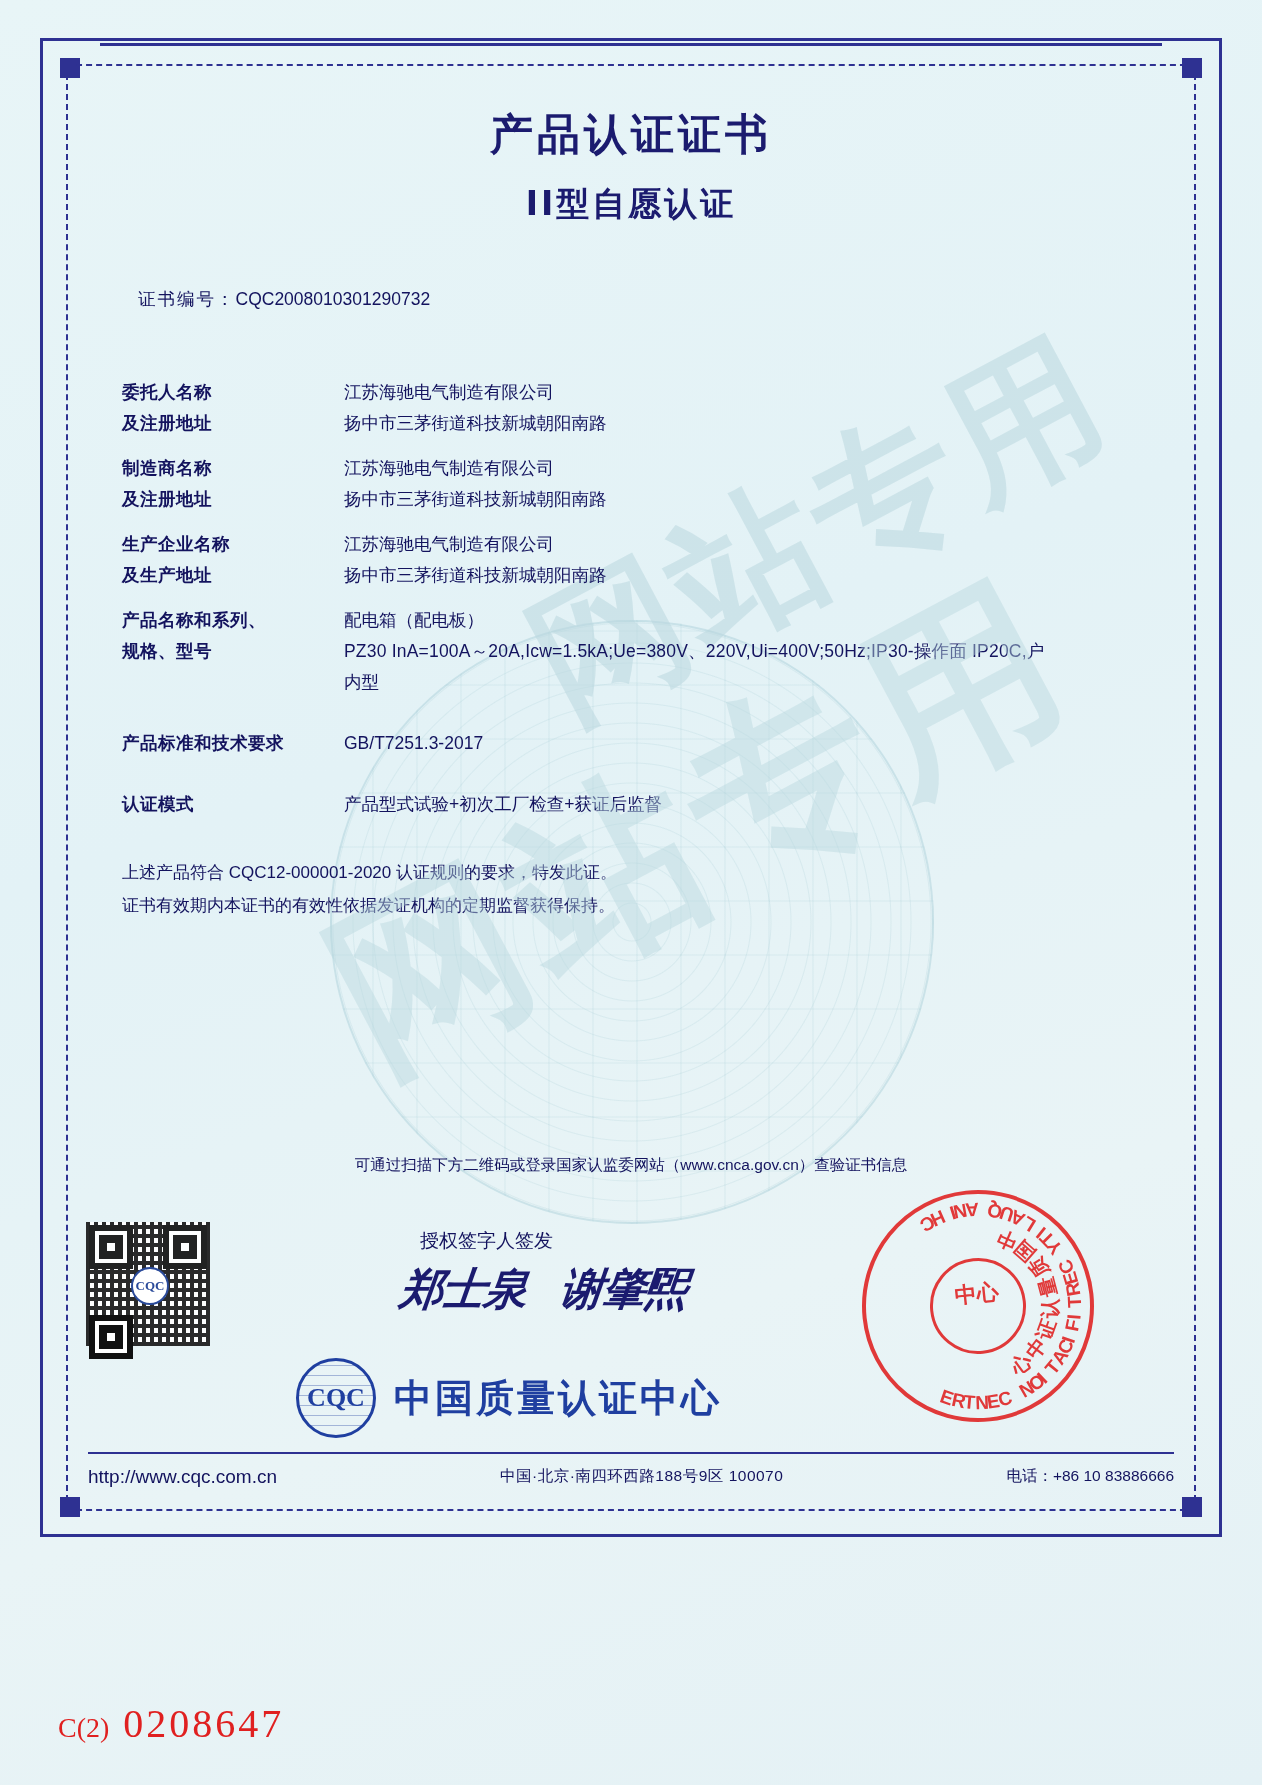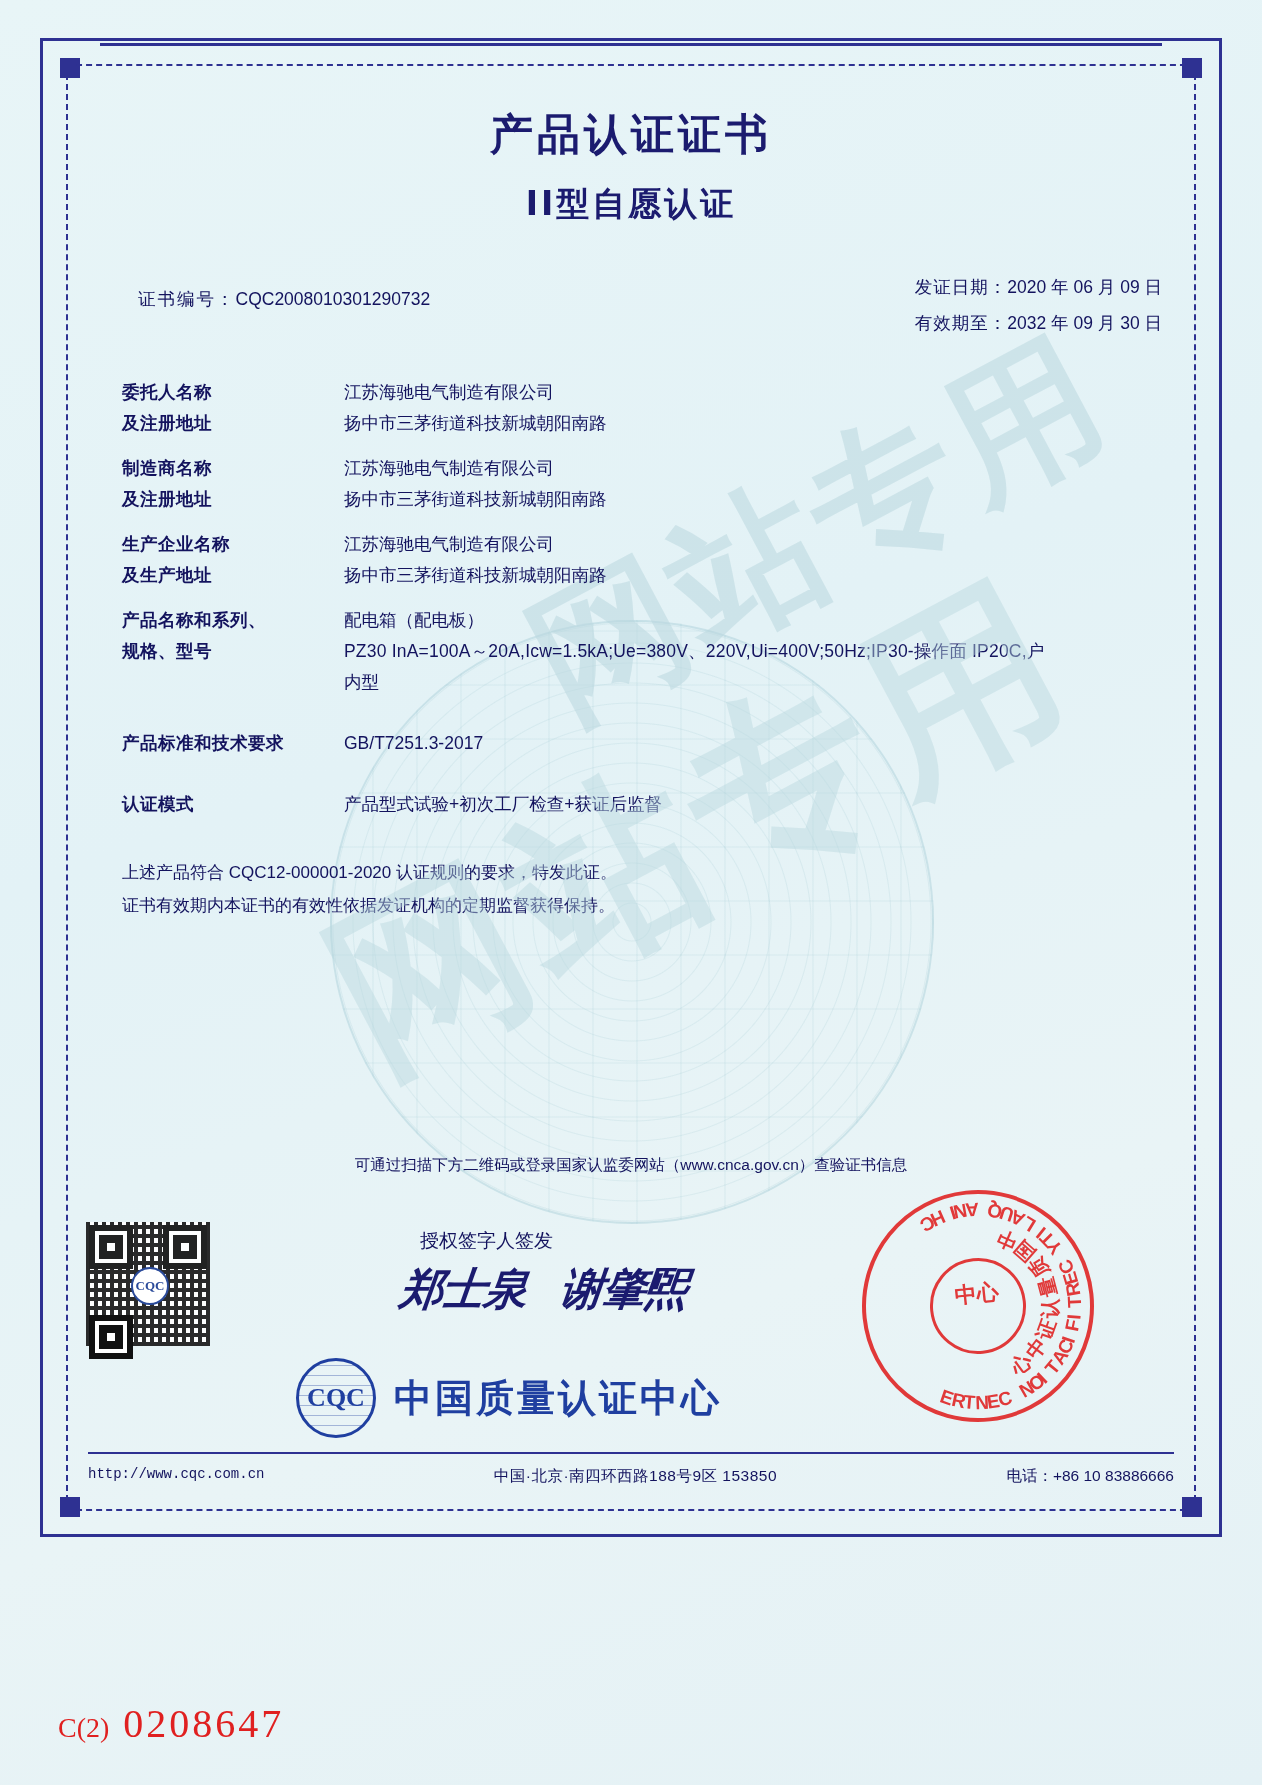--- a/index.html
+++ b/index.html
@@ -349,21 +349,21 @@
     right: 88px;
     top: 1452px;
     border-top: 2px solid #2e3192;
     padding-top: 12px;
     display: flex;
     justify-content: space-between;
     font-size: 15.5px;
     color: #13135e;
   }
   .footer .mid { letter-spacing: 0.5px; }
-  .footer .url { font-family: Liberation Mono, monospace; font-size: 14px; text-align: right; }
+  .footer .url { font-family: Liberation Sans, sans-serif; font-size: 19px; text-align: right; }
 
   .serial {
     position: absolute;
     left: 58px;
     top: 1700px;
     display: flex;
     align-items: baseline;
     gap: 14px;
     color: #e02020;
   }
@@ -387,28 +387,20 @@
   <div class="frame-inner-line"></div>
 
   <div class="content">
 
     <div class="title">产品认证证书</div>
     <div class="subtitle">II型自愿认证</div>
 
     <div class="meta-row">
       <div class="cert-no">
         <span class="lbl">证书编号：</span><span>CQC2008010301290732</span>
-      </div>
-      <div class="dates">
-        <div>
-          <span class="lbl">发证日期：</span><span>2020 年 06 月 09 日</span>
-        </div>
-        <div>
-          <span class="lbl">有效期至：</span><span>2032 年 09 月 30 日</span>
-        </div>
       </div>
     </div>
 
     <div class="fields">
 
       <div class="field">
         <div class="label">
           <span>委托人名称</span>
           <span>及注册地址</span>
         </div>
@@ -550,21 +542,21 @@
         <span class="seal-ch" style="font-size: 20px; transform: rotate(8.57143deg) translate(70px, 0px) rotate(-90deg) translate(-9px, -11px);">认</span>
         <span class="seal-ch" style="font-size: 20px; transform: rotate(25.7143deg) translate(70px, 0px) rotate(-90deg) translate(-9px, -11px);">证</span>
         <span class="seal-ch" style="font-size: 20px; transform: rotate(42.8571deg) translate(70px, 0px) rotate(-90deg) translate(-9px, -11px);">中</span>
         <span class="seal-ch" style="font-size: 20px; transform: rotate(60deg) translate(70px, 0px) rotate(-90deg) translate(-9px, -11px);">心</span>
       </div>
     <div class="seal-inner">中心</div>
   </div>
 
   <div class="footer">
     <span class="url">http://www.cqc.com.cn</span>
-    <span class="mid">中国·北京·南四环西路188号9区    153850</span>
+    <span class="mid">中国·北京·南四环西路188号9区    100070</span>
     <span>电话：+86 10 83886666</span>
   </div>
 
   <div class="serial">
     <span class="prefix">C(2)</span>
     <span class="num">0208647</span>
   </div>
 
 </div>
 

